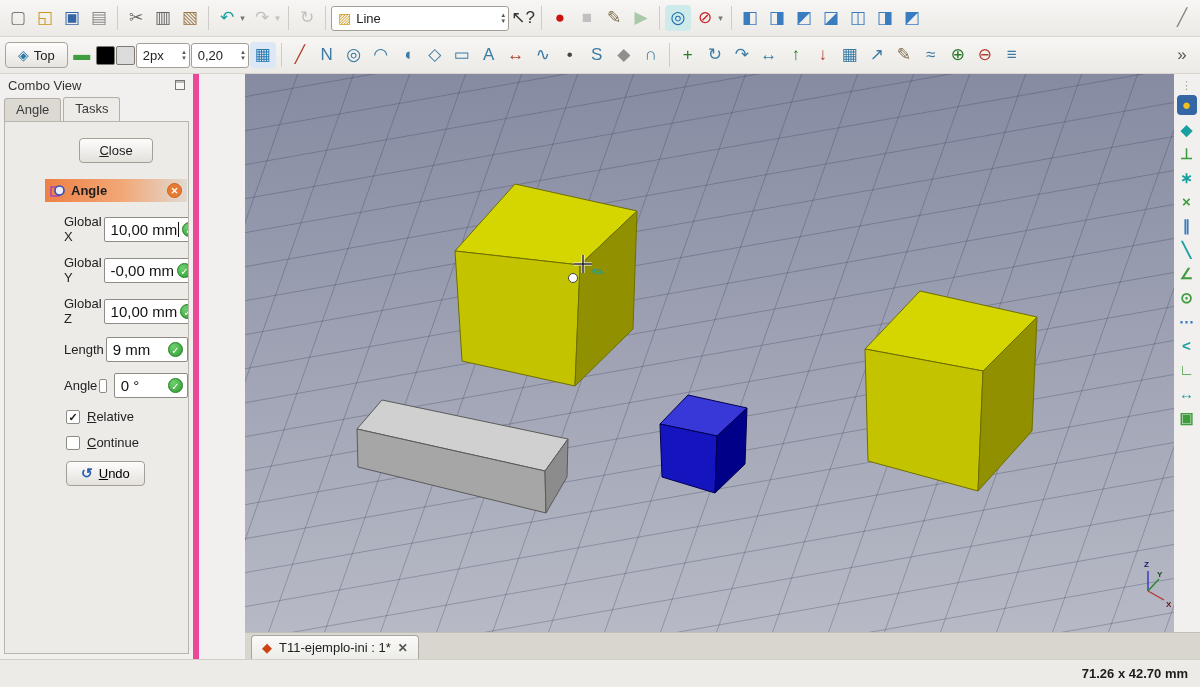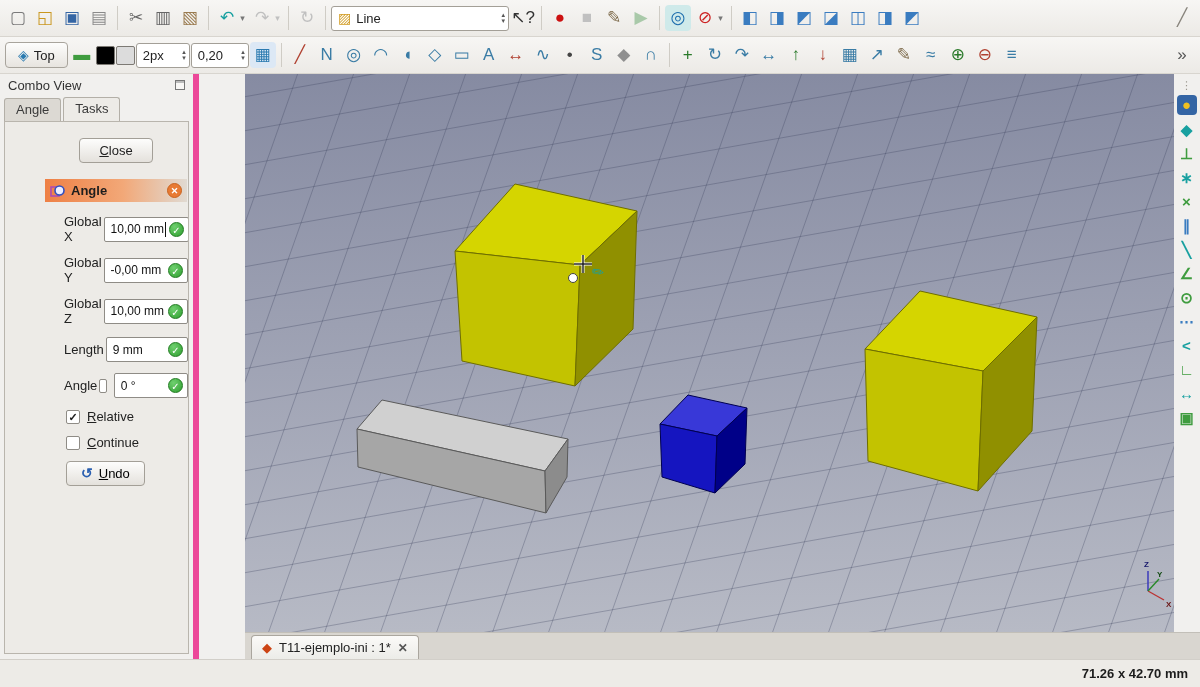--- a/index.html
+++ b/index.html
@@ -53,21 +53,21 @@
              background:linear-gradient(#fdfdfc,#e4e1dc); border:1px solid #a39f97; border-radius:4px; }
   .task-header { display:flex; align-items:center; gap:6px; height:23px; margin:16px 1px 12px; padding:0 5px;
              background:linear-gradient(90deg,#ee8045 0%,#f2a878 55%,#e0dad2 100%); }
   .task-header-title { font-weight:bold; font-size:13px; color:#1d1d1d; flex:1; }
   .task-close { width:15px; height:15px; border-radius:50%; background:#e87a33; color:#fff; font-size:9px;
              line-height:15px; text-align:center; font-weight:bold; border:1px solid #c9631f; }
   .field-row { display:flex; align-items:center; margin:0 0 11px 20px; }
   .field-label { width:58px; font-size:13px; color:#222; }
   .field-input { position:relative; display:flex; align-items:center; width:133px; height:25px; background:#fff;
              border:1px solid #8f8c86; border-radius:2px; padding:0 22px 0 6px; margin-left:2px; }
-  .field-value { font-size:12px; color:#111; white-space:nowrap; }
+  .field-value { font-size:15px; color:#111; white-space:nowrap; }
   .caret { display:inline-block; width:1px; height:15px; background:#111; margin-left:1px; }
   .valid-badge { position:absolute; right:4px; top:4px; width:15px; height:15px; border-radius:50%;
              background:radial-gradient(circle at 35% 30%, #6fd06f, #2f9e2f); color:#fff; font-size:10px;
              line-height:15px; text-align:center; border:1px solid #1f7a1f; }
   .checkbox { width:14px; height:14px; background:#fff; border:1px solid #8f8c86; border-radius:2px;
              font-size:11px; line-height:13px; text-align:center; color:#1d1d1d; font-weight:bold; }
   .angle-check { margin:0 5px 0 2px; }
   .option-row { display:flex; align-items:center; gap:7px; margin:0 0 11px 22px; }
   .option-label { font-size:13px; color:#222; }
   .undo-btn { display:flex; align-items:center; gap:6px; margin-left:22px; padding:3px 14px 4px; width:max-content;

